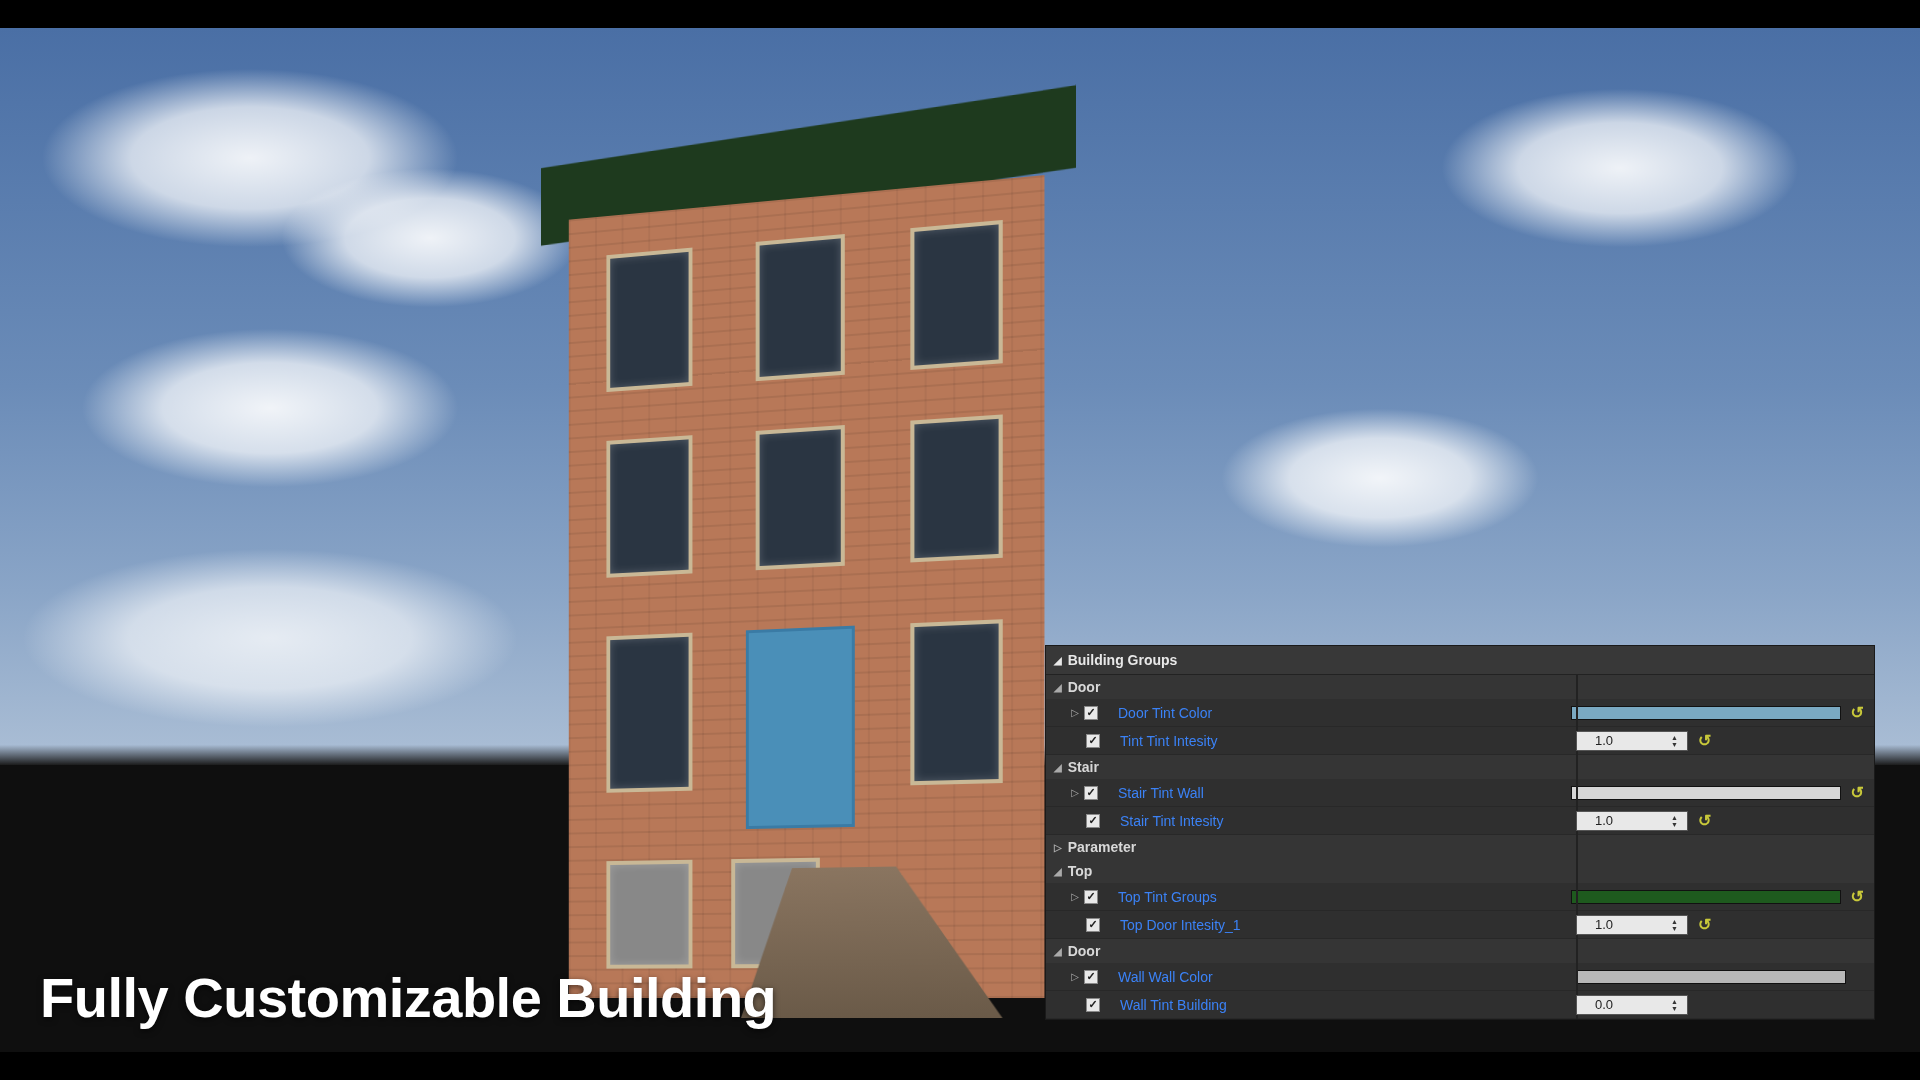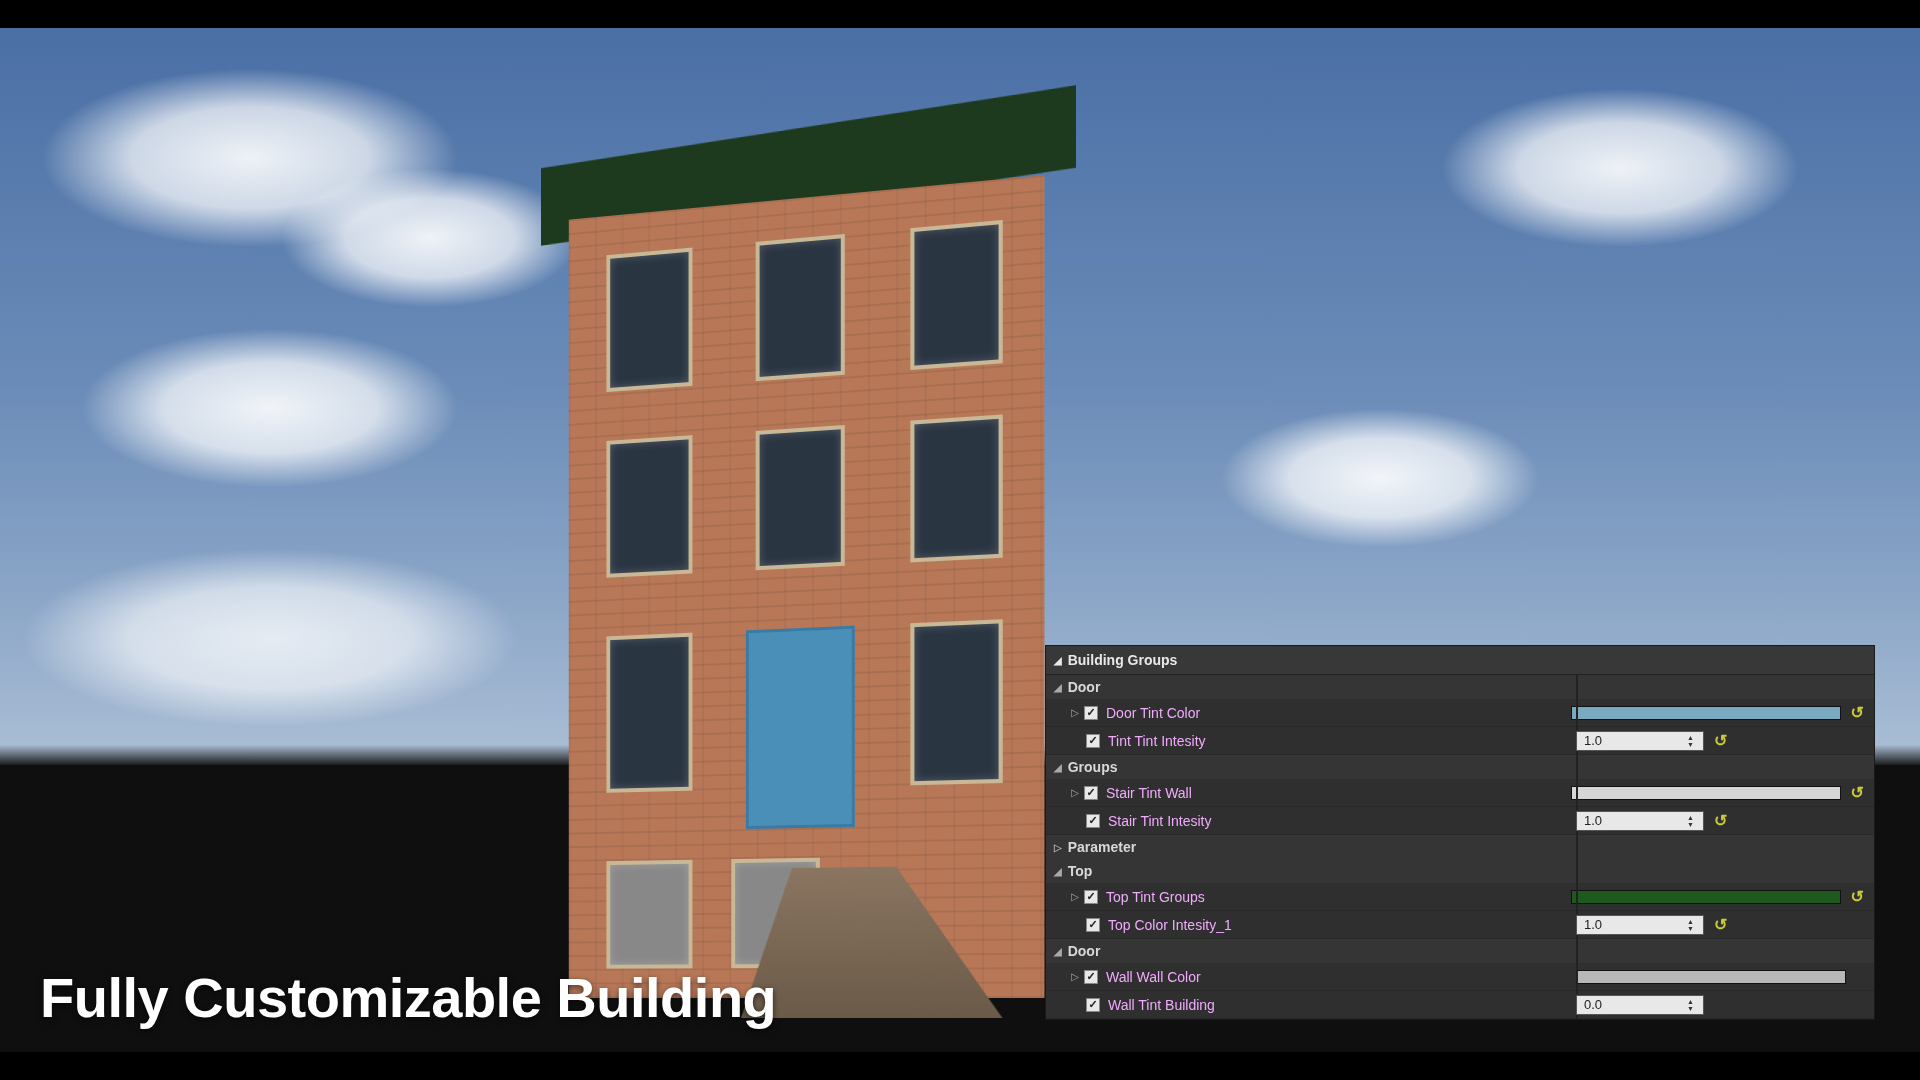--- a/index.html
+++ b/index.html
@@ -192,40 +192,41 @@
   align-items: center;
   justify-content: center;
   font-size: 11px;
   color: #222;
   font-weight: bold;
   cursor: pointer;
   flex-shrink: 0;
 }
 
 .param-label {
-  color: #f0abfc;
+  color: #3b82f6;
+  margin-left: 12px;
 }
 
 .color-swatch {
   height: 14px;
   width: 270px;
   border: 1px solid #111;
   cursor: pointer;
 }
 
 .spinner {
   display: flex;
   align-items: center;
   height: 20px;
-  width: 128px;
+  width: 112px;
   background: #e8e8e8;
   border: 1px solid #555;
   color: #222;
   font-size: 13px;
-  padding-left: 7px;
+  padding-left: 18px;
   cursor: text;
   position: relative;
 }
 .spinner .arrows {
   position: absolute;
   right: 2px;
   top: 0;
   bottom: 0;
   width: 14px;
   display: flex;
@@ -329,21 +330,21 @@
             <div class="arrows">
               <div>▲</div>
               <div>▼</div>
             </div>
           </div>
           <span class="reset-icon">↺</span>
         </div>
       </div>
       <div class="section-header">
         <span class="tri">◢</span>
-        <span>Groups</span>
+        <span>Stair</span>
       </div>
       <div class="row">
         <div class="left indent-1">
           <span class="expand-tri">▷</span>
           <span class="checkbox">✓</span>
           <span class="param-label">Stair Tint Wall</span>
         </div>
         <div class="right">
           <div class="color-swatch" style="background: rgb(214, 214, 214);"></div>
           <span class="reset-icon">↺</span>
@@ -380,21 +381,21 @@
           <span class="param-label">Top Tint Groups</span>
         </div>
         <div class="right">
           <div class="color-swatch" style="background: rgb(30, 90, 30);"></div>
           <span class="reset-icon">↺</span>
         </div>
       </div>
       <div class="row">
         <div class="left indent-2">
           <span class="checkbox">✓</span>
-          <span class="param-label">Top Color Intesity_1</span>
+          <span class="param-label">Top Door Intesity_1</span>
         </div>
         <div class="right">
           <div class="spinner">
             <span>1.0</span>
             <div class="arrows">
               <div>▲</div>
               <div>▼</div>
             </div>
           </div>
           <span class="reset-icon">↺</span>

